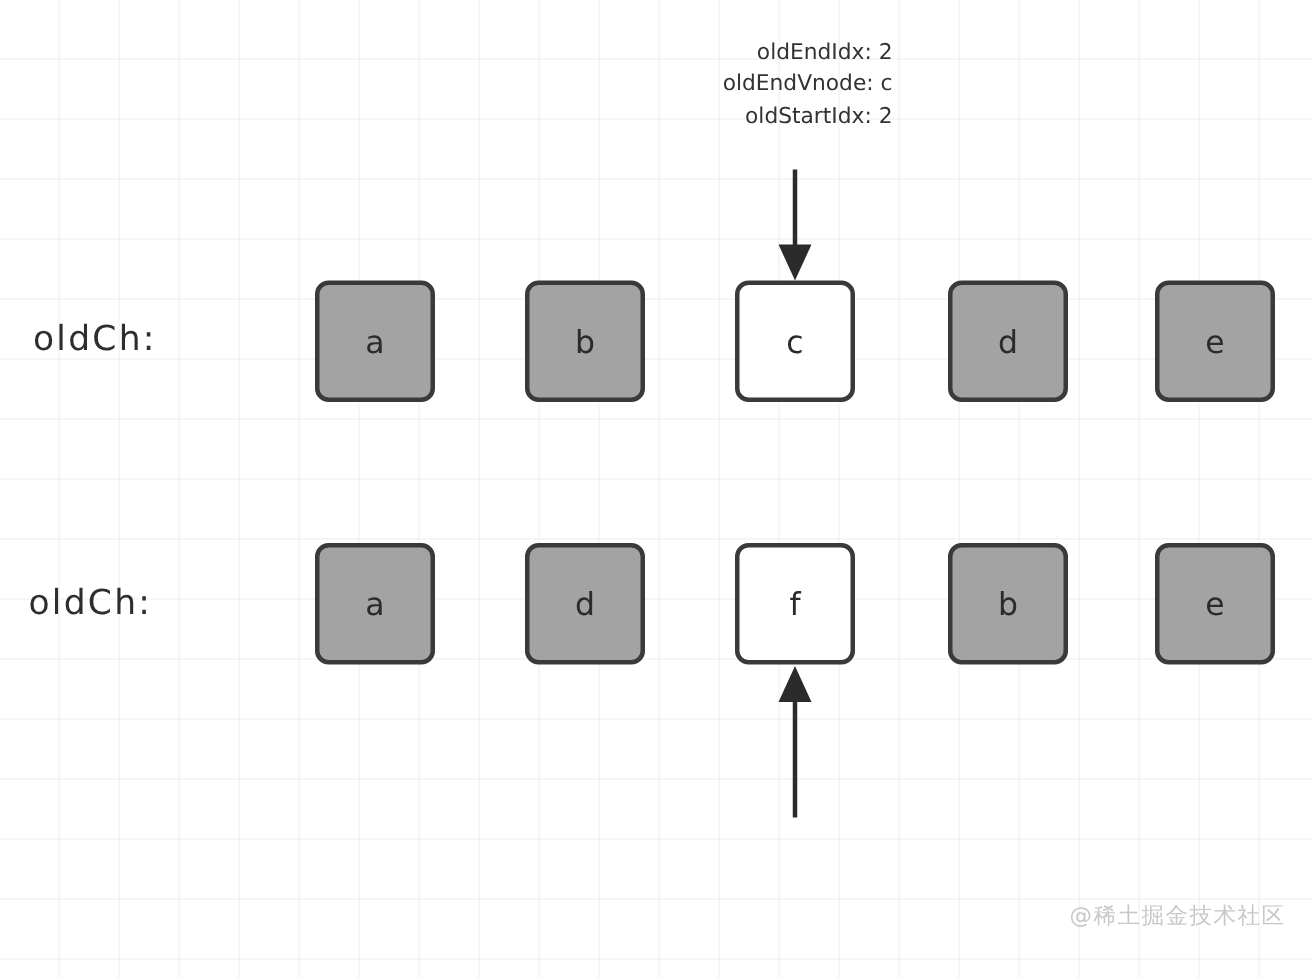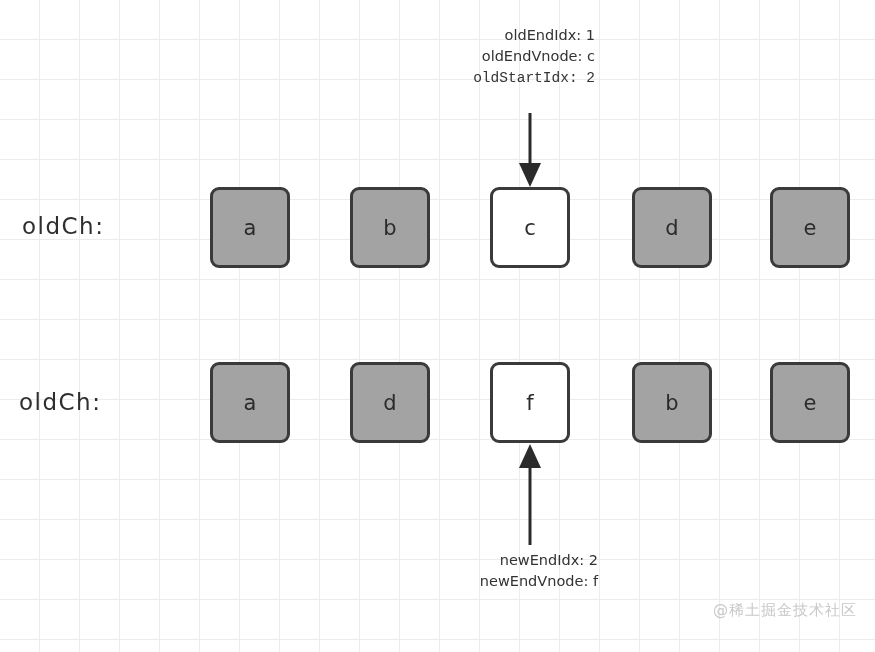--- a/index.html
+++ b/index.html
@@ -60,21 +60,21 @@
     font-size: 14.5px;
     line-height: 21px;
     color: #333333;
     text-align: right;
     white-space: nowrap;
     font-family: "DejaVu Sans", "Liberation Sans", sans-serif;
   }
   .anno .ln { display: block; }
 
   #anno-old-end   { right: 280px; top: 25px; }
-  #anno-old-start { right: 280px; top: 68px; font-family: Liberation Mono, monospace; }
+  #anno-old-start { right: 280px; top: 68px; }
   #anno-new-end   { right: 277px; top: 550px; }
   #anno-new-start { right: 277px; top: 598px; }
 
   
   #arrow-layer {
     position: absolute;
     left: 0;
     top: 0;
     width: 875px;
     height: 652px;
@@ -92,31 +92,27 @@
     white-space: nowrap;
     font-family: "DejaVu Sans", "Liberation Sans", sans-serif;
   }
 </style>
 </head>
 <body>
 
 <div id="canvas">
 
   <div class="anno" id="anno-old-end">
-    <span class="ln">oldEndIdx:  1</span>
+    <span class="ln">oldEndIdx:  2</span>
     <span class="ln">oldEndVnode:  c</span>
   </div>
   <div class="anno" id="anno-old-start">
     <span class="ln">oldStartIdx:  2</span>
   </div>
 
-  <div class="anno" id="anno-new-end">
-    <span class="ln">newEndIdx:  2</span>
-    <span class="ln">newEndVnode:  f</span>
-  </div>
 
   <div class="row-label" id="label-oldch">oldCh:</div>
   <div class="row-label" id="label-newch">oldCh:</div>
 
   <div class="node-box gray" style="left:210px; top:187px;">
       <span>a</span>
     </div>
   <div class="node-box gray" style="left:350px; top:187px;">
       <span>b</span>
     </div>

